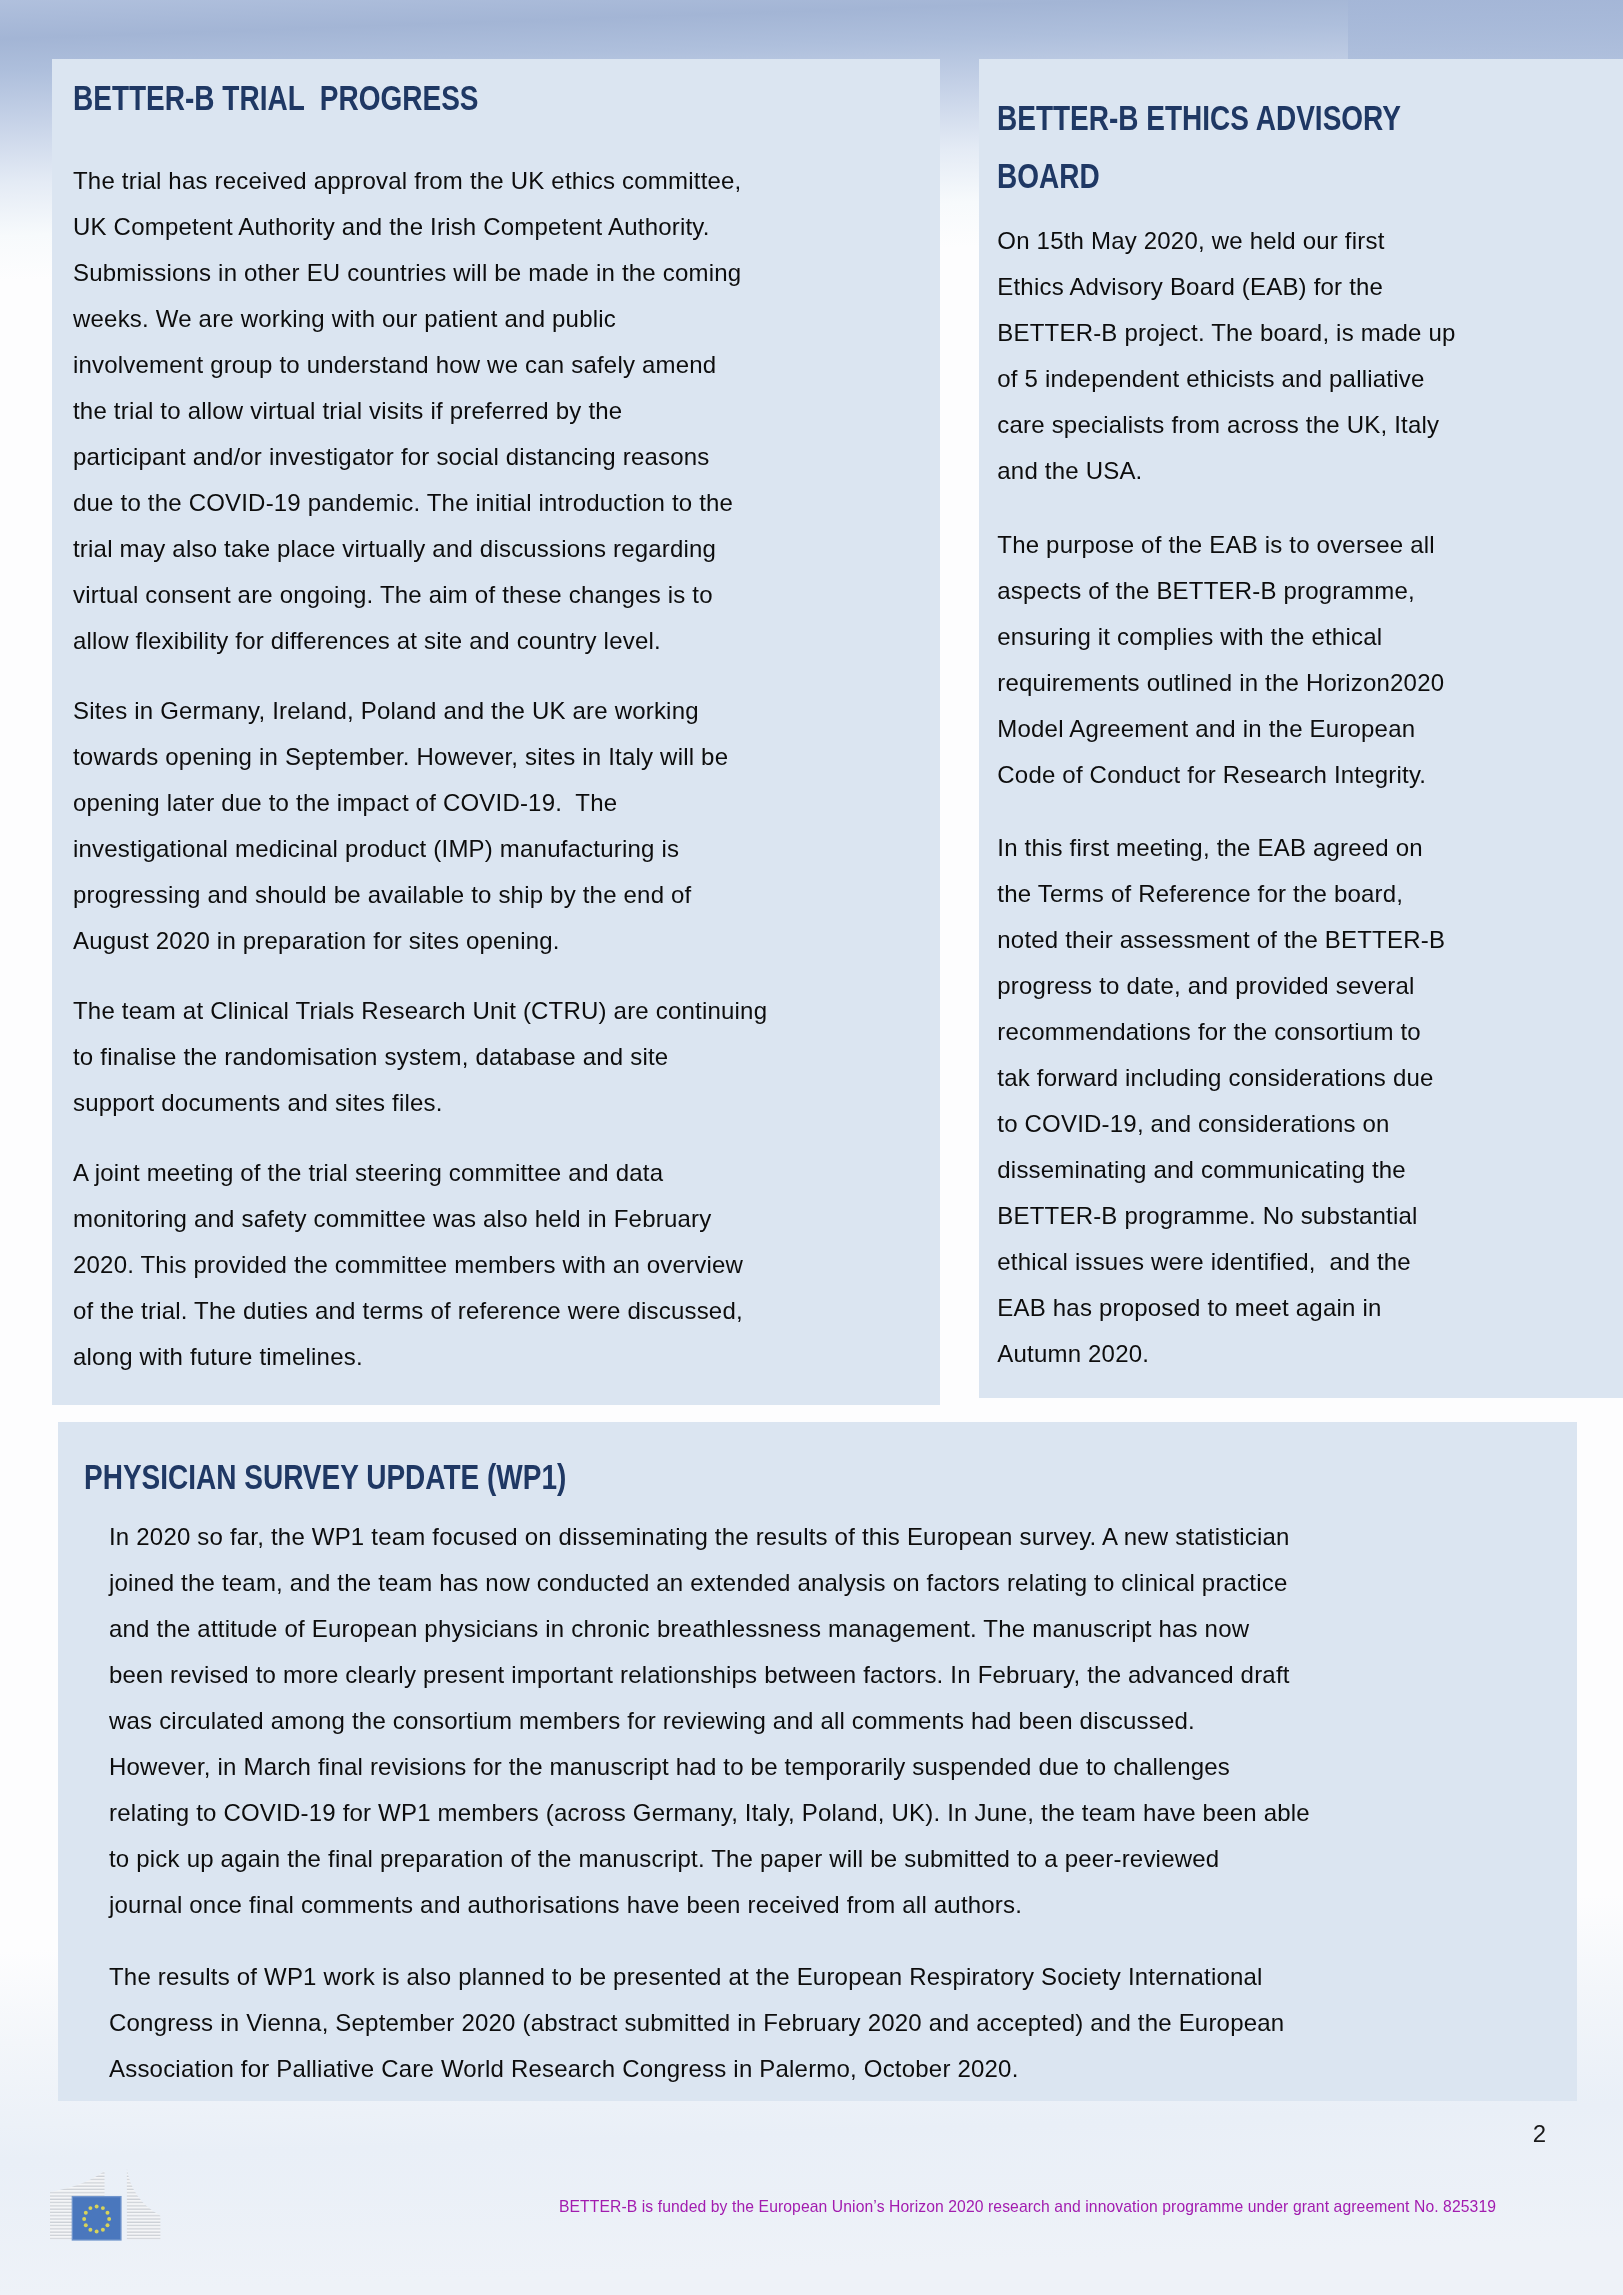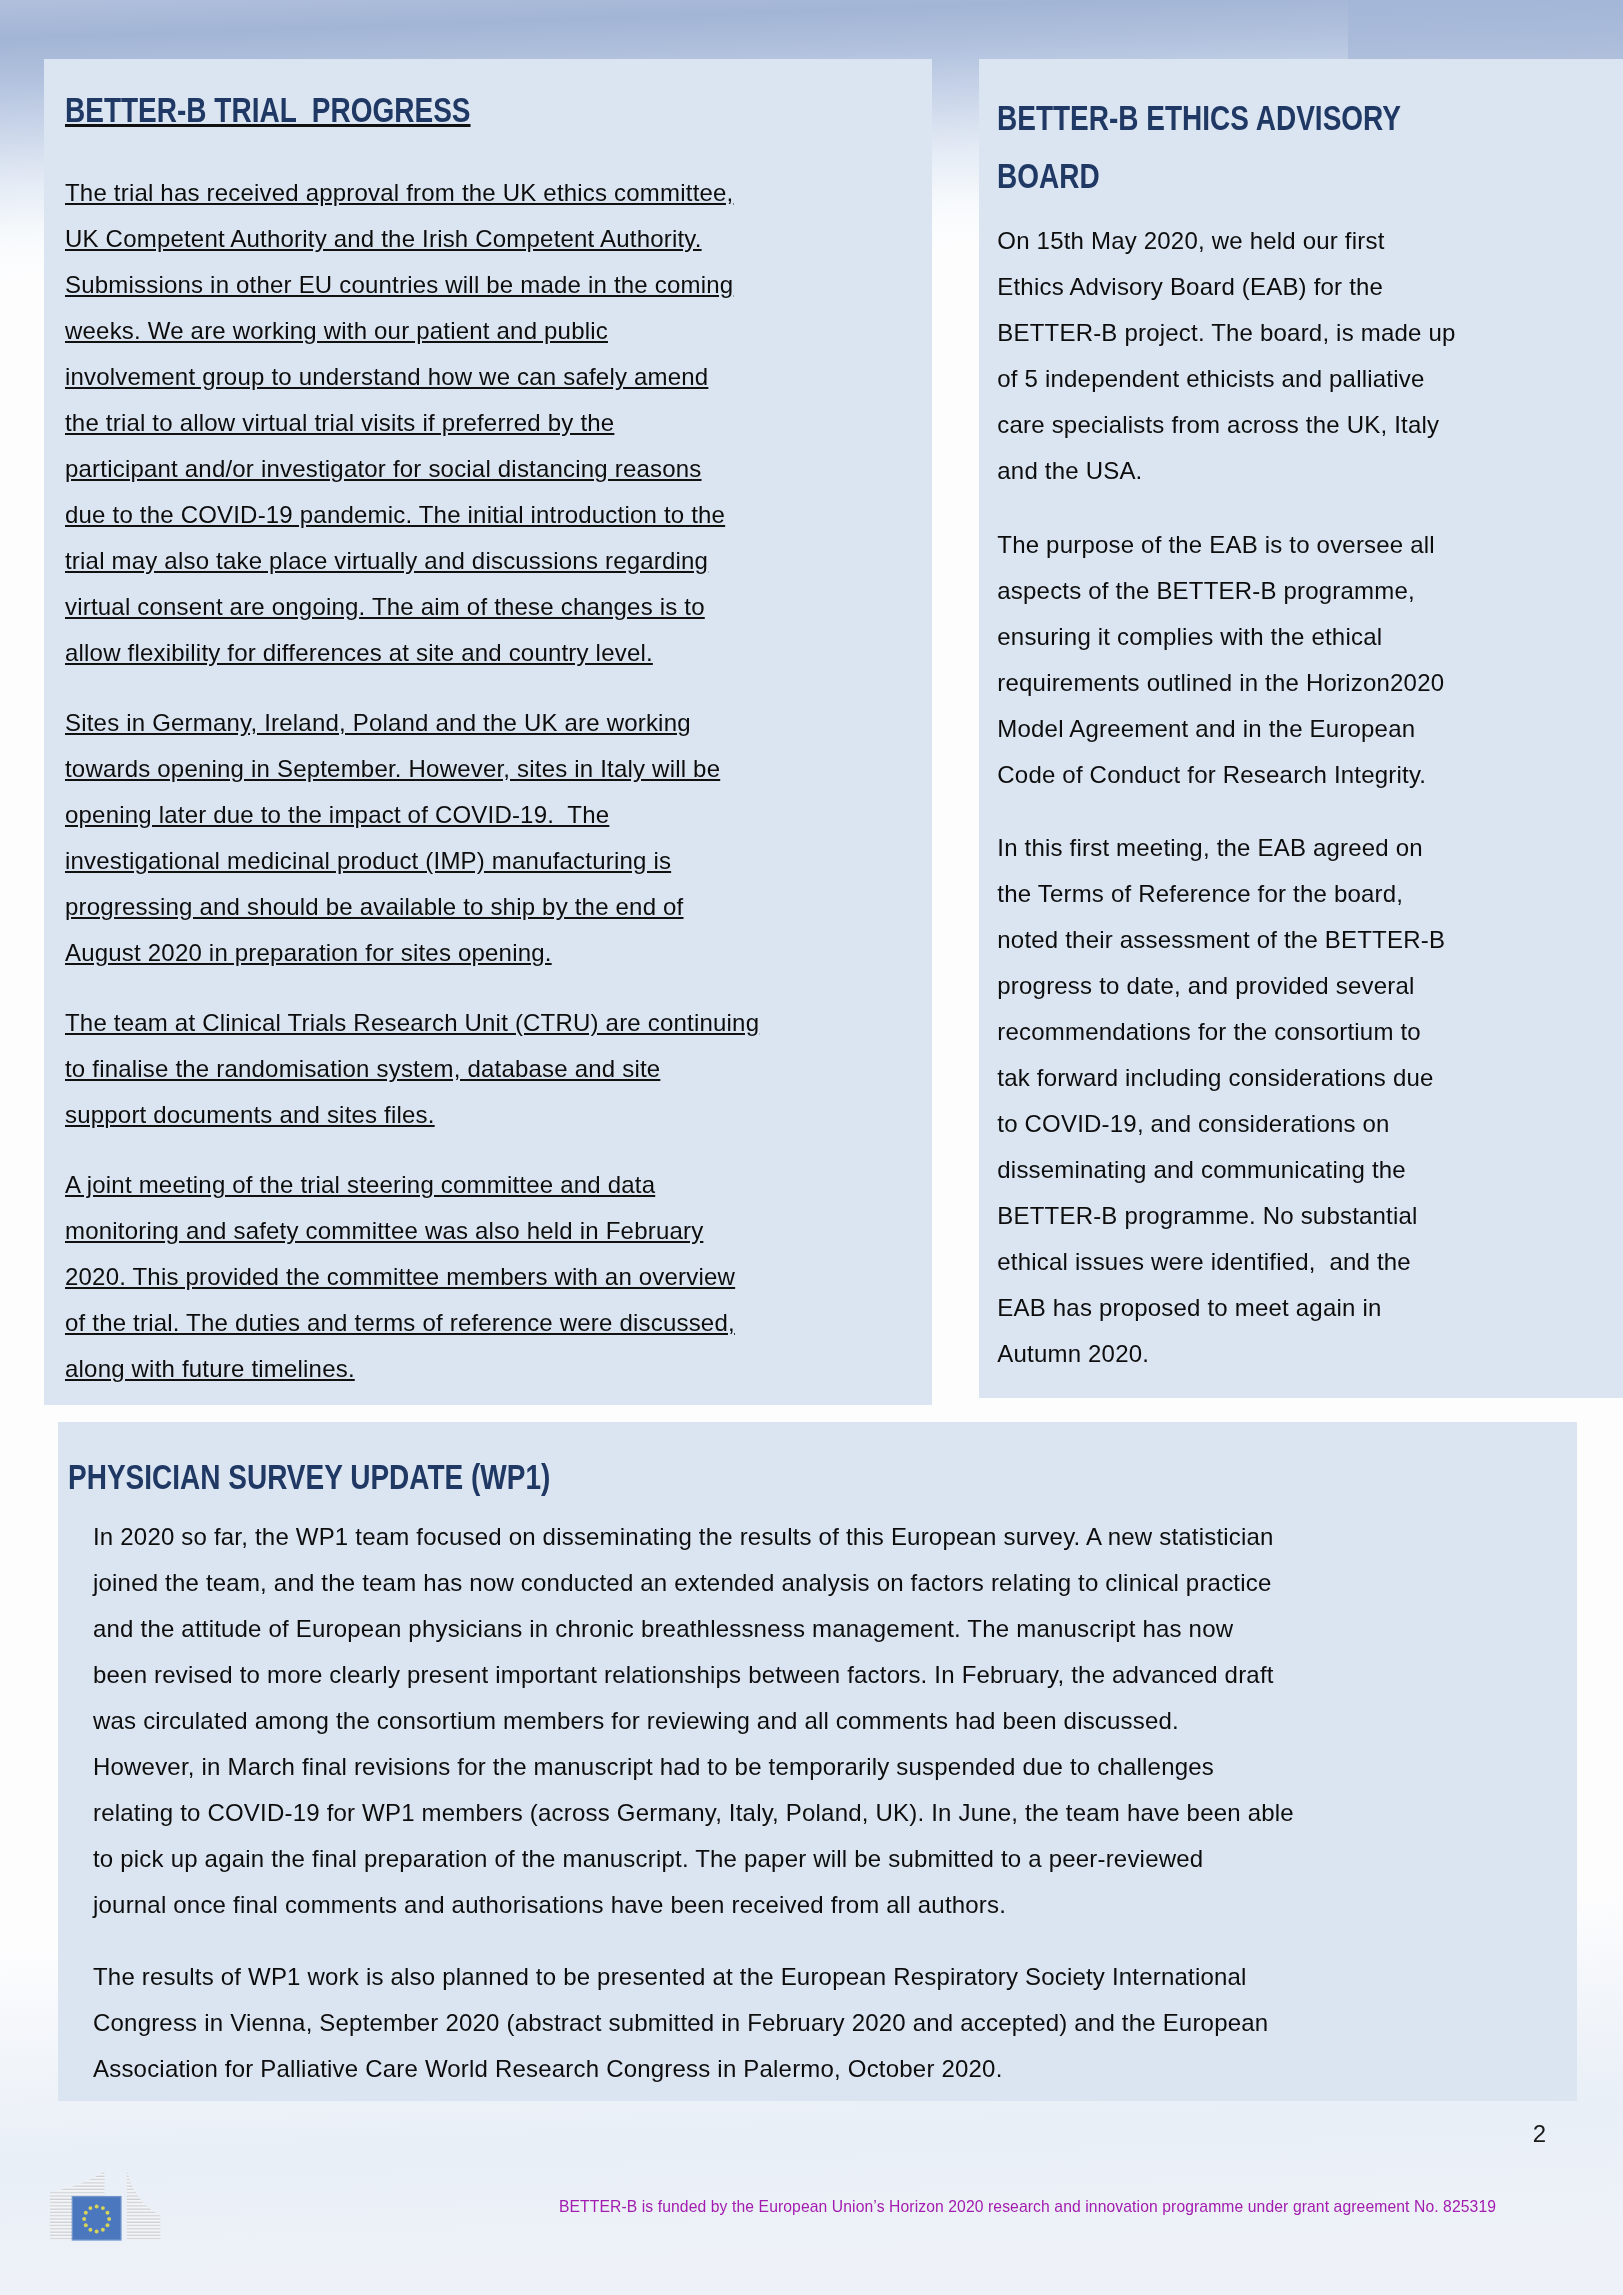--- a/index.html
+++ b/index.html
@@ -18,23 +18,23 @@
   }
   .bg-right-tint{
     position:absolute;top:0;right:0;width:275px;height:340px;
     background:linear-gradient(180deg, rgba(164,182,215,.85) 0px, rgba(176,194,222,.55) 144px, rgba(210,222,240,.25) 249px, rgba(255,255,255,0) 340px);
   }
   .panel{
     position:absolute;
     background:#dbe5f1;
     color:#111;
   }
-  .panel-left  {left:44px;  top:59px;   width:888px; height:1346px; padding:30px 22px 0 21px; box-sizing:border-box;text-decoration:underline;}
+  .panel-left  {left:52px;  top:59px;   width:888px; height:1346px; padding:18px 22px 0 21px; box-sizing:border-box;}
   .panel-right {left:951px;top:59px;   width:736px;  height:1339px; padding:30px 17px 0 18.3px; box-sizing:border-box;margin-left:28px;}
-  .panel-bottom{left:58px;  top:1422px; width:1519px; height:679px; padding:34px 31px 0 10px; box-sizing:border-box;}
+  .panel-bottom{left:58px;  top:1422px; width:1519px; height:679px; padding:34px 31px 0 26px; box-sizing:border-box;}
 
   h2.section-title{
     margin:0;
     font-size:35px;font-weight:bold;color:#1f3864;
     line-height:42px;letter-spacing:0;
     transform:scaleX(0.8);transform-origin:left center;
     white-space:pre;
   }
   .panel-right h2.section-title{line-height:58px;}
   .panel-left  h2.section-title{margin-bottom:39px;}

